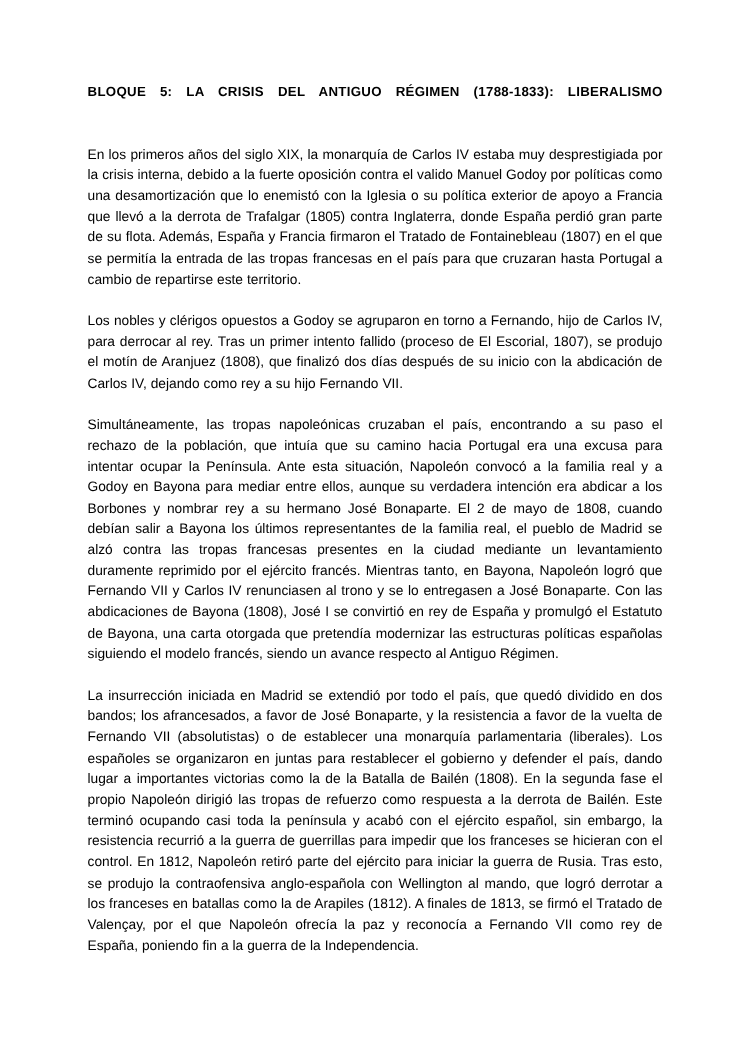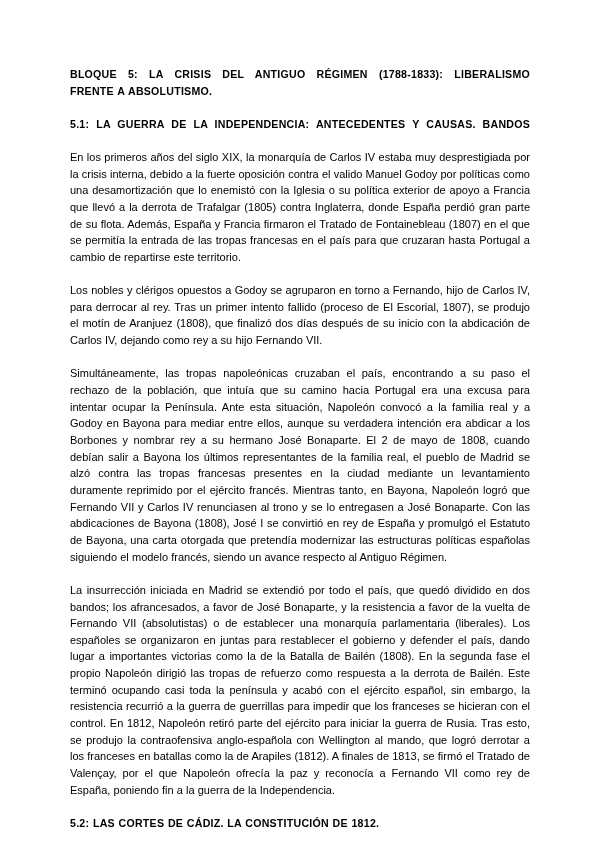--- a/index.html
+++ b/index.html
@@ -67,45 +67,40 @@
   p.para { text-justify: inter-word; }
 </style>
 </head>
 <body>
 
 <div class="page">
   <div class="doc-body">
 
     <h1 class="block-heading">
       <span class="heading-line-1">BLOQUE 5: LA CRISIS DEL ANTIGUO RÉGIMEN (1788-1833): LIBERALISMO</span>
-      <span class="heading-line-2">FRENTE A ABSOLUTISMO.</span>
     </h1>
 
     <div class="spacer-sm"></div>
 
     <h2 class="section-heading">
-      <span class="heading-line-1">5.1: LA GUERRA DE LA INDEPENDENCIA: ANTECEDENTES Y CAUSAS. BANDOS</span>
     </h2>
 
     <div class="spacer-par"></div>
 
     <p class="para">En los primeros años del siglo XIX, la monarquía de Carlos IV estaba muy desprestigiada por la crisis interna, debido a la fuerte oposición contra el valido Manuel Godoy por políticas como una desamortización que lo enemistó con la Iglesia o su política exterior de apoyo a Francia que llevó a la derrota de Trafalgar (1805) contra Inglaterra, donde España perdió gran parte de su flota. Además, España y Francia firmaron el Tratado de Fontainebleau (1807) en el que se permitía la entrada de las tropas francesas en el país para que cruzaran hasta Portugal a cambio de repartirse este territorio.</p>
 
     <div class="spacer-par"></div>
 
     <p class="para">Los nobles y clérigos opuestos a Godoy se agruparon en torno a Fernando, hijo de Carlos IV, para derrocar al rey. Tras un primer intento fallido (proceso de El Escorial, 1807), se produjo el motín de Aranjuez (1808), que finalizó dos días después de su inicio con la abdicación de Carlos IV, dejando como rey a su hijo Fernando VII.</p>
 
     <div class="spacer-par"></div>
 
     <p class="para">Simultáneamente, las tropas napoleónicas cruzaban el país, encontrando a su paso el rechazo de la población, que intuía que su camino hacia Portugal era una excusa para intentar ocupar la Península. Ante esta situación, Napoleón convocó a la familia real y a Godoy en Bayona para mediar entre ellos, aunque su verdadera intención era abdicar a los Borbones y nombrar rey a su hermano José Bonaparte. El 2 de mayo de 1808, cuando debían salir a Bayona los últimos representantes de la familia real, el pueblo de Madrid se alzó contra las tropas francesas presentes en la ciudad mediante un levantamiento duramente reprimido por el ejército francés. Mientras tanto, en Bayona, Napoleón logró que Fernando VII y Carlos IV renunciasen al trono y se lo entregasen a José Bonaparte. Con las abdicaciones de Bayona (1808), José I se convirtió en rey de España y promulgó el Estatuto de Bayona, una carta otorgada que pretendía modernizar las estructuras políticas españolas siguiendo el modelo francés, siendo un avance respecto al Antiguo Régimen.</p>
 
     <div class="spacer-par"></div>
 
     <p class="para">La insurrección iniciada en Madrid se extendió por todo el país, que quedó dividido en dos bandos; los afrancesados, a favor de José Bonaparte, y la resistencia a favor de la vuelta de Fernando VII (absolutistas) o de establecer una monarquía parlamentaria (liberales). Los españoles se organizaron en juntas para restablecer el gobierno y defender el país, dando lugar a importantes victorias como la de la Batalla de Bailén (1808). En la segunda fase el propio Napoleón dirigió las tropas de refuerzo como respuesta a la derrota de Bailén. Este terminó ocupando casi toda la península y acabó con el ejército español, sin embargo, la resistencia recurrió a la guerra de guerrillas para impedir que los franceses se hicieran con el control. En 1812, Napoleón retiró parte del ejército para iniciar la guerra de Rusia. Tras esto, se produjo la contraofensiva anglo-española con Wellington al mando, que logró derrotar a los franceses en batallas como la de Arapiles (1812). A finales de 1813, se firmó el Tratado de Valençay, por el que Napoleón ofrecía la paz y reconocía a Fernando VII como rey de España, poniendo fin a la guerra de la Independencia.</p>
 
     <div class="spacer-par"></div>
 
-    <h2 class="section-heading">
-      <span class="heading-line-2">5.2: LAS CORTES DE CÁDIZ. LA CONSTITUCIÓN DE 1812.</span>
-    </h2>
 
   </div>
 </div>
 
 </body></html>

